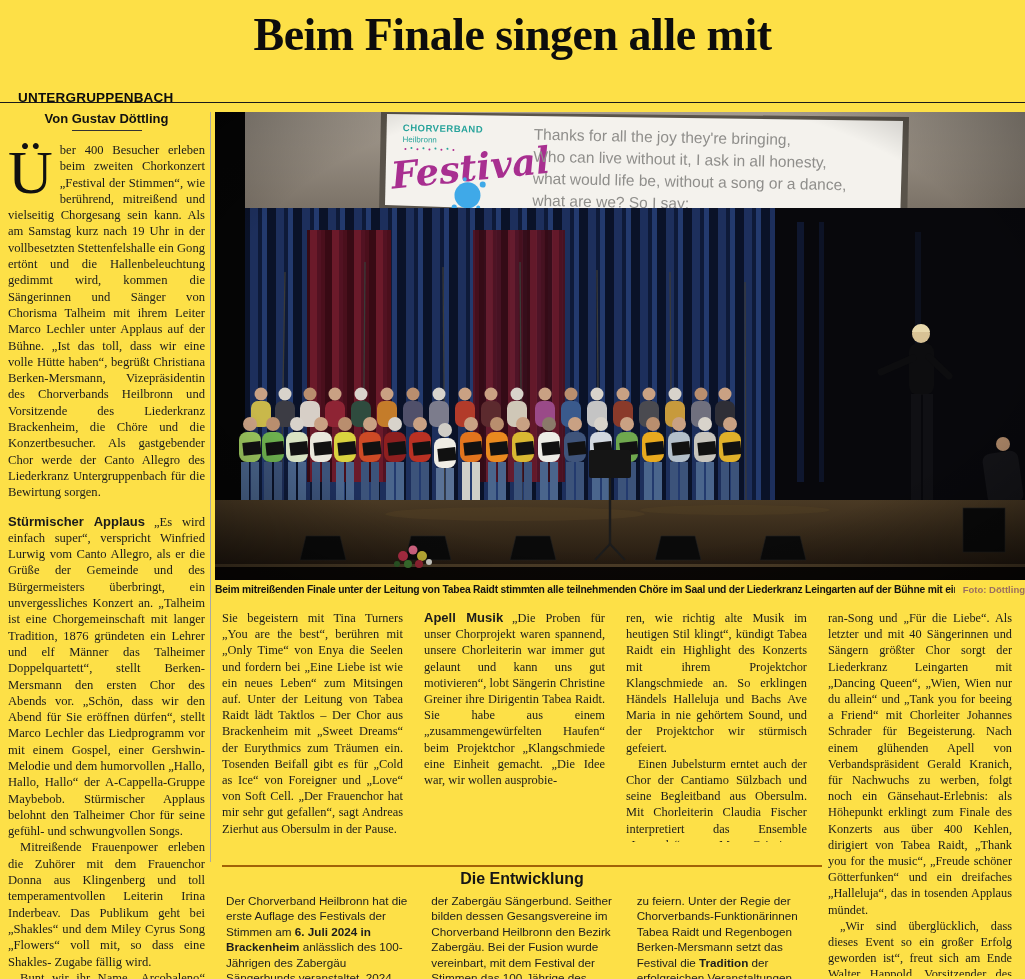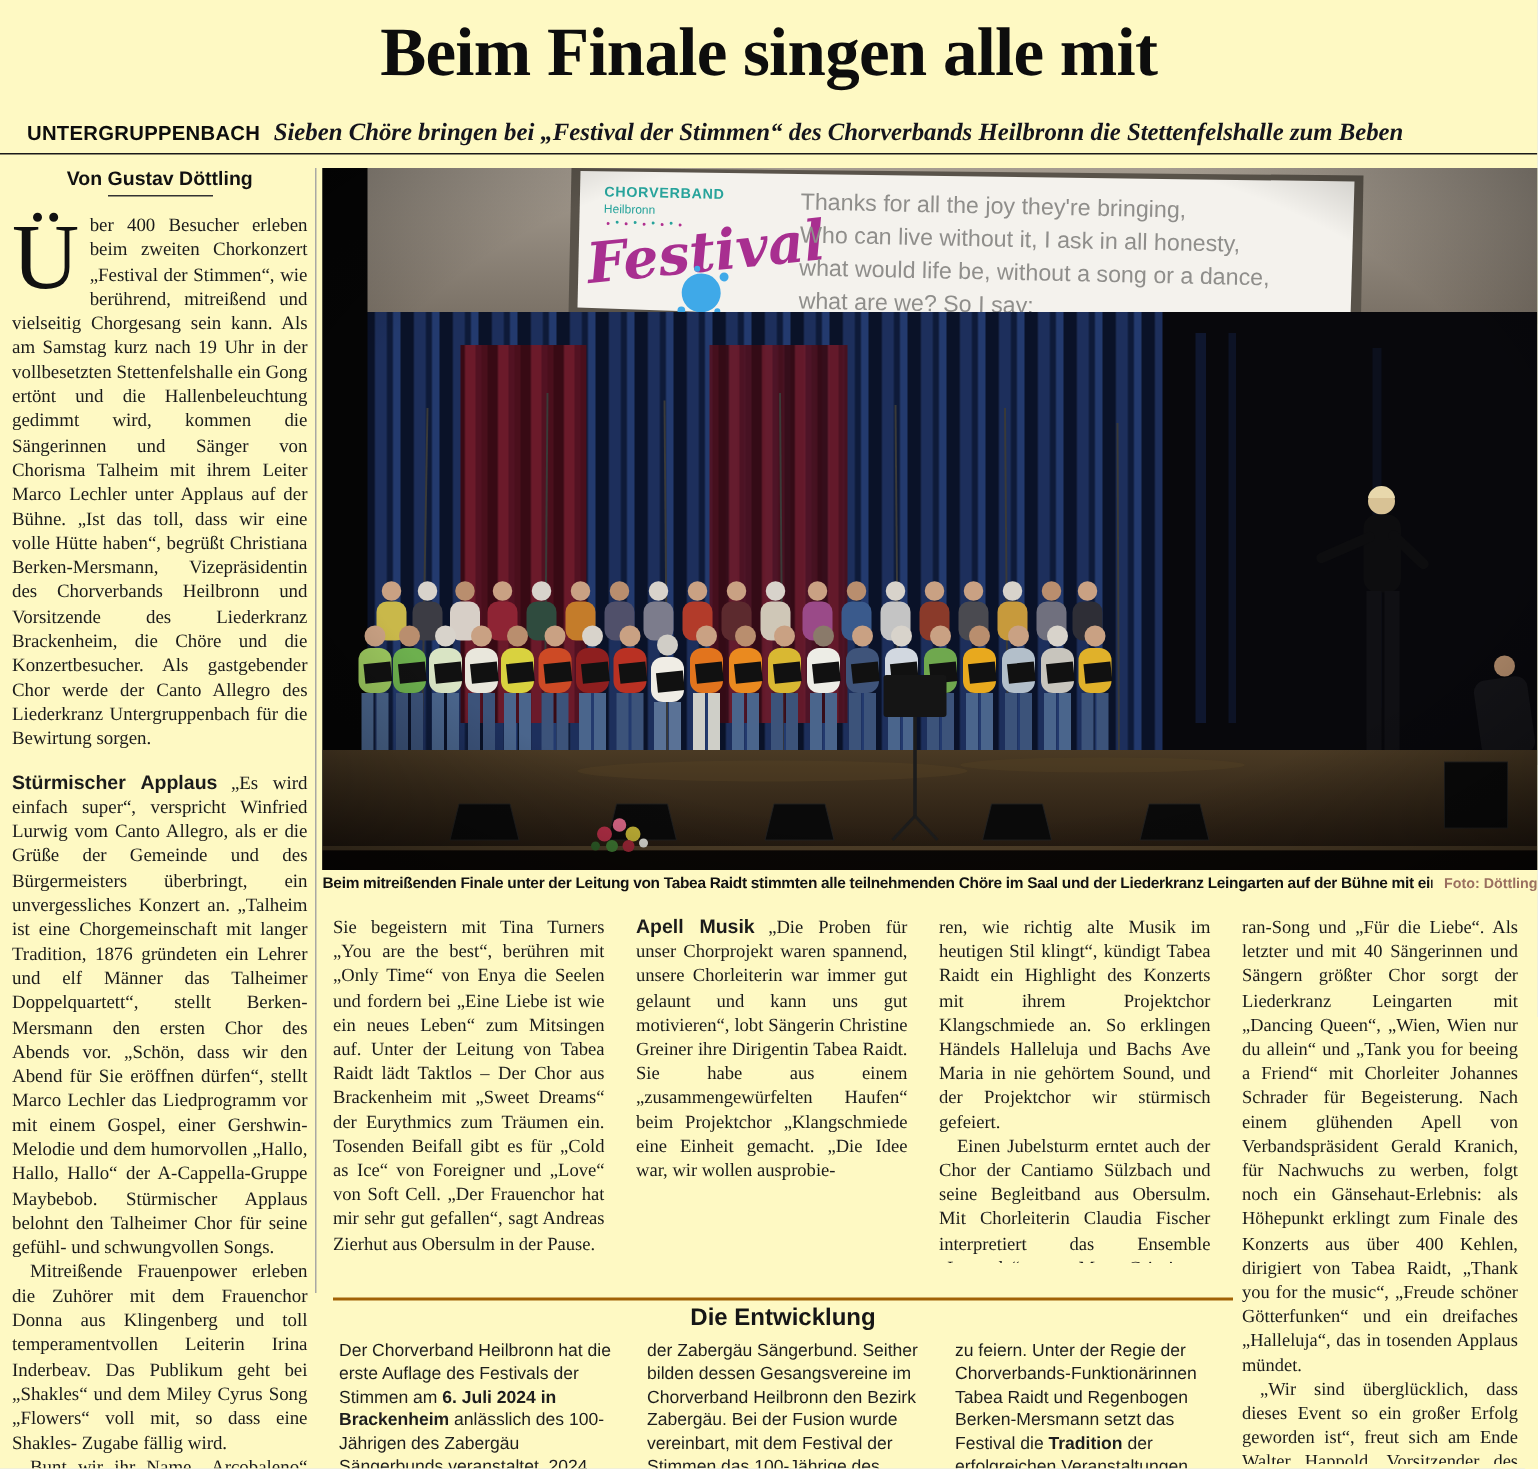--- a/index.html
+++ b/index.html
@@ -1,21 +1,21 @@
 <!DOCTYPE html>
 <html><head>
 <meta charset="utf-8">
 <style>
   html,body{margin:0;padding:0;background:#e8e8e8;}
-  .page{position:relative;width:1025px;height:979px;background:#fef9c3;overflow:hidden;
+  .page{position:relative;width:1025px;height:979px;background:#fde047;overflow:hidden;
         font-family:"Liberation Serif",serif;color:#1a1a1a;}
   
   .headline{position:absolute;top:8px;left:0;width:1025px;text-align:center;
             font-size:46px;line-height:54px;font-weight:bold;letter-spacing:-0.5px;color:#0d0d0d;}
-  .kicker-row{position:absolute;top:78px;left:18px;width:989px;display:flex;align-items:center;gap:9px;white-space:nowrap;}
+  .kicker-row{position:absolute;top:90px;left:18px;width:989px;display:flex;align-items:flex-end;gap:9px;white-space:nowrap;}
   .kicker{font-family:"Liberation Sans",sans-serif;font-weight:bold;font-size:13.5px;letter-spacing:0.2px;color:#0d0d0d;}
   .subtitle{font-style:italic;font-weight:bold;font-size:16.5px;color:#15151d;}
   .header-rule{position:absolute;top:102px;left:0;width:1025px;height:0;border-top:1.6px solid #1a1a1a;}
   
   .leftcol{position:absolute;left:8px;top:111px;width:197px;}
   .byline{font-family:"Liberation Sans",sans-serif;font-weight:bold;font-size:13px;text-align:center;color:#111;}
   .byline-rule{width:70px;height:0;border-top:1.2px solid #333;margin:4px auto 11px auto;}
   .body-text{font-size:12.6px;line-height:16.3px;text-align:justify;color:#1b1b1b;}
   .body-text p{margin:0;}
   p.spaced{margin-top:13px;}
@@ -47,21 +47,20 @@
 </style>
 </head>
 <body>
 
 <div class="page">
 
   <div class="headline">Beim Finale singen alle mit</div>
 
   <div class="kicker-row">
     <span class="kicker">UNTERGRUPPENBACH</span>
-    <span class="subtitle">Sieben Chöre bringen bei „Festival der Stimmen“ des Chorverbands Heilbronn die Stettenfelshalle zum Beben</span>
   </div>
   <div class="header-rule"></div>
 
   <div class="leftcol">
     <div class="byline">Von Gustav Döttling</div>
     <div class="byline-rule"></div>
     <div class="body-text">
       <p><span class="dropcap">Ü</span><span>ber 400 Besucher erleben beim zweiten Chorkonzert „Festival der Stimmen“, wie berührend, mitreißend und vielseitig Chorgesang sein kann. Als am Samstag kurz nach 19 Uhr in der vollbesetzten Stettenfelshalle ein Gong ertönt und die Hallenbeleuchtung gedimmt wird, kommen die Sängerinnen und Sänger von Chorisma Talheim mit ihrem Leiter Marco Lechler unter Applaus auf der Bühne. „Ist das toll, dass wir eine volle Hütte haben“, begrüßt Christiana Berken-Mersmann, Vizepräsidentin des Chorverbands Heilbronn und Vorsitzende des Liederkranz Brackenheim, die Chöre und die Konzertbesucher. Als gastgebender Chor werde der Canto Allegro des Liederkranz Untergruppenbach für die Bewirtung sorgen.</span></p>
       <p class="spaced"><span class="runin">Stürmischer Applaus</span><span>„Es wird einfach super“, verspricht Winfried Lurwig vom Canto Allegro, als er die Grüße der Gemeinde und des Bürgermeisters überbringt, ein unvergessliches Konzert an. „Talheim ist eine Chorgemeinschaft mit langer Tradition, 1876 gründeten ein Lehrer und elf Männer das Talheimer Doppelquartett“, stellt Berken-Mersmann den ersten Chor des Abends vor. „Schön, dass wir den Abend für Sie eröffnen dürfen“, stellt Marco Lechler das Liedprogramm vor mit einem Gospel, einer Gershwin-Melodie und dem humorvollen „Hallo, Hallo, Hallo“ der A-Cappella-Gruppe Maybebob. Stürmischer Applaus belohnt den Talheimer Chor für seine gefühl- und schwungvollen Songs.</span></p>
       <p class="indent">Mitreißende Frauenpower erleben die Zuhörer mit dem Frauenchor Donna aus Klingenberg und toll temperamentvollen Leiterin Irina Inderbeav. Das Publikum geht bei „Shakles“ und dem Miley Cyrus Song „Flowers“ voll mit, so dass eine Shakles- Zugabe fällig wird.</p>

